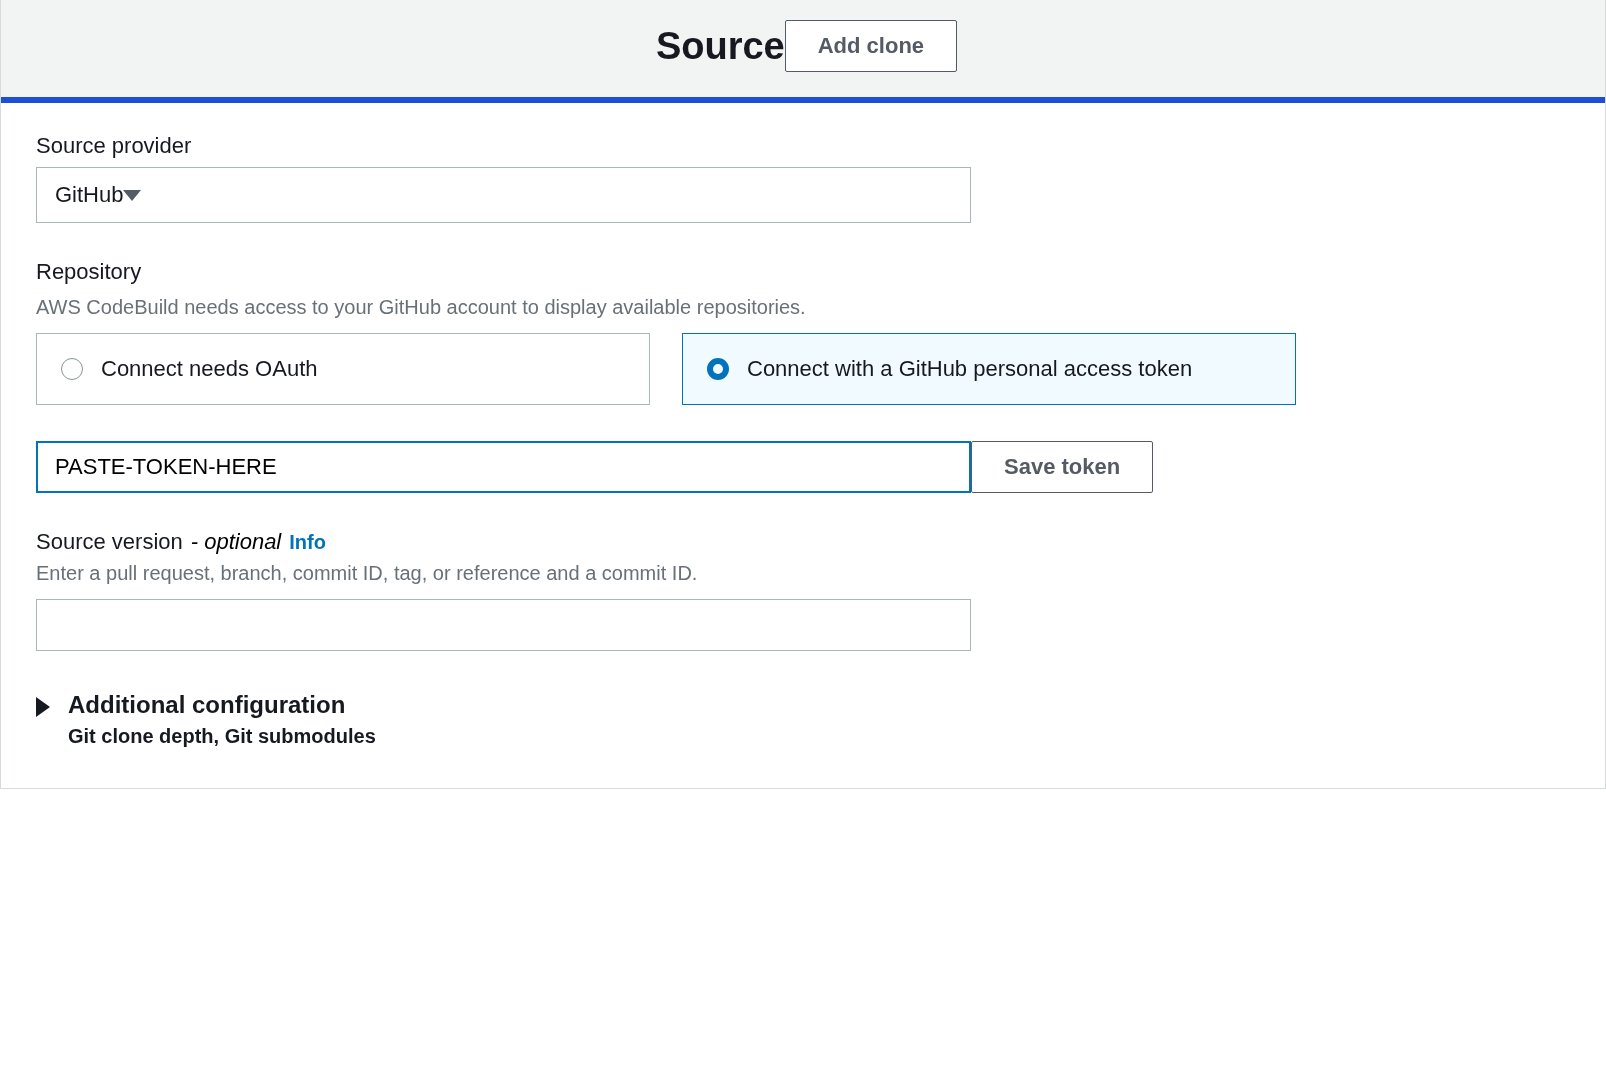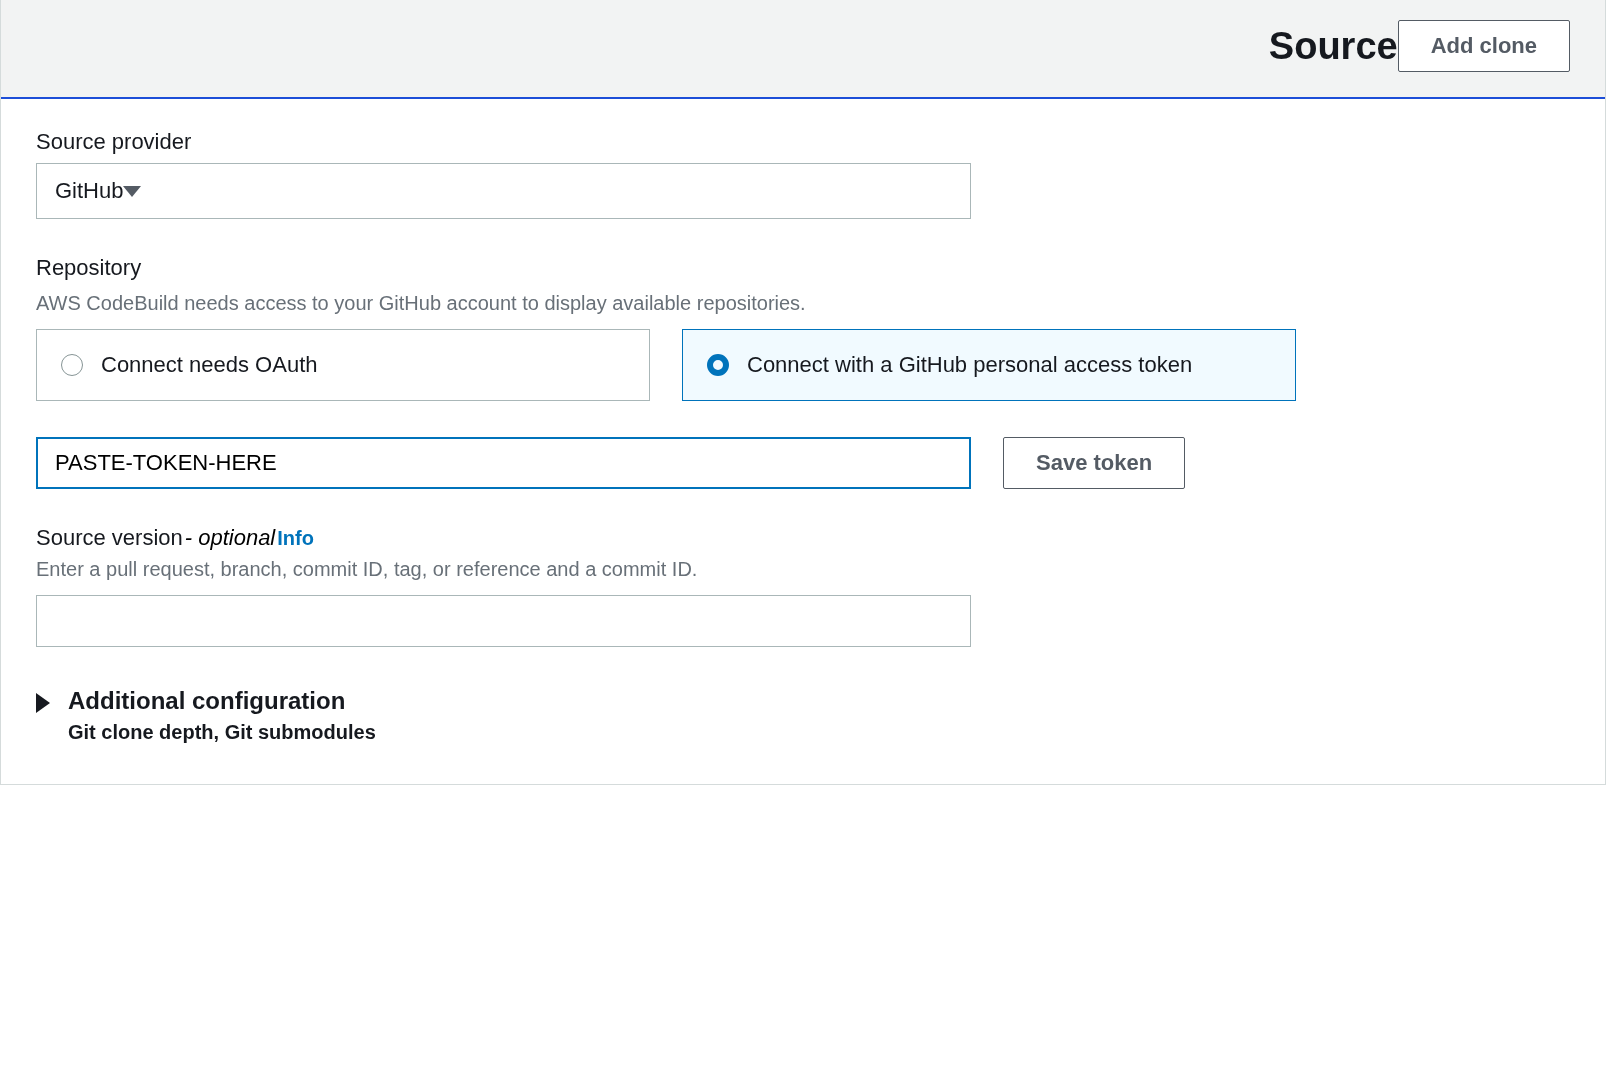--- a/index.html
+++ b/index.html
@@ -4,25 +4,25 @@
   <style>
     * { box-sizing: border-box; margin: 0; padding: 0; }
     body {
       font-family: "Amazon Ember", "Helvetica Neue", Arial, sans-serif;
       background: #ffffff;
       color: #16191f;
       width: 1606px;
     }
     .header {
       display: flex;
-      justify-content: flex-end;
-      align-items: center;
-      padding: 20px 35px 25px 35px;
+      justify-content: center;
+      align-items: center;
+      padding: 20px 28px 25px 35px;
       background: #f2f3f3;
-      border-bottom: 2px solid #1d4ed8;
+      border-bottom: 6px solid #1d4ed8;
     }
     .header h1 {
       font-size: 38px;
       font-weight: 700;
       color: #16191f;
     }
     .btn {
       border: 1px solid #545b64;
       background: #ffffff;
       color: #545b64;
@@ -106,39 +106,38 @@
       flex-shrink: 0;
       position: relative;
     }
     .radio-card.selected .radio-circle {
       border-color: #0073bb;
       border-width: 6px;
     }
     .token-row {
       display: flex;
       align-items: center;
-      gap: 32px;
       margin-bottom: 36px;
     }
     .text-input {
       border: 1px solid #aab7b8;
       padding: 12px 18px;
       font-size: 22px;
       font-family: inherit;
       width: 935px;
     }
     .text-input.focused {
       border: 2px solid #0073bb;
       padding: 11px 17px;
       outline: none;
     }
     .label-row {
       display: flex;
       align-items: baseline;
-      gap: 2px;
+      gap: 8px;
       margin-bottom: 4px;
     }
     .optional {
       font-style: italic;
       color: #000000;
     }
     .info-link {
       color: #0073bb;
       font-weight: 700;
       font-size: 20px;

